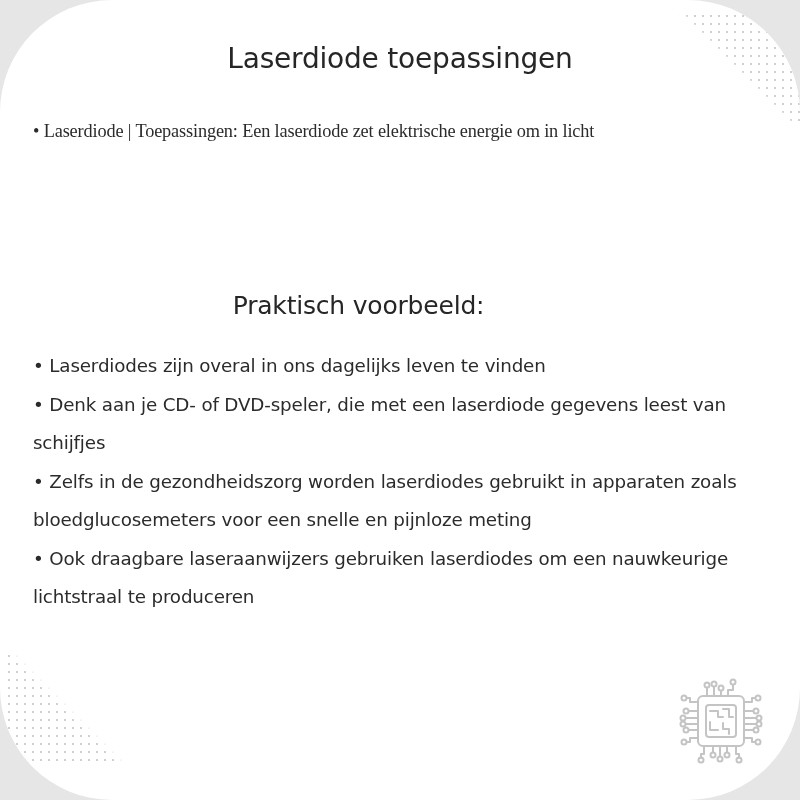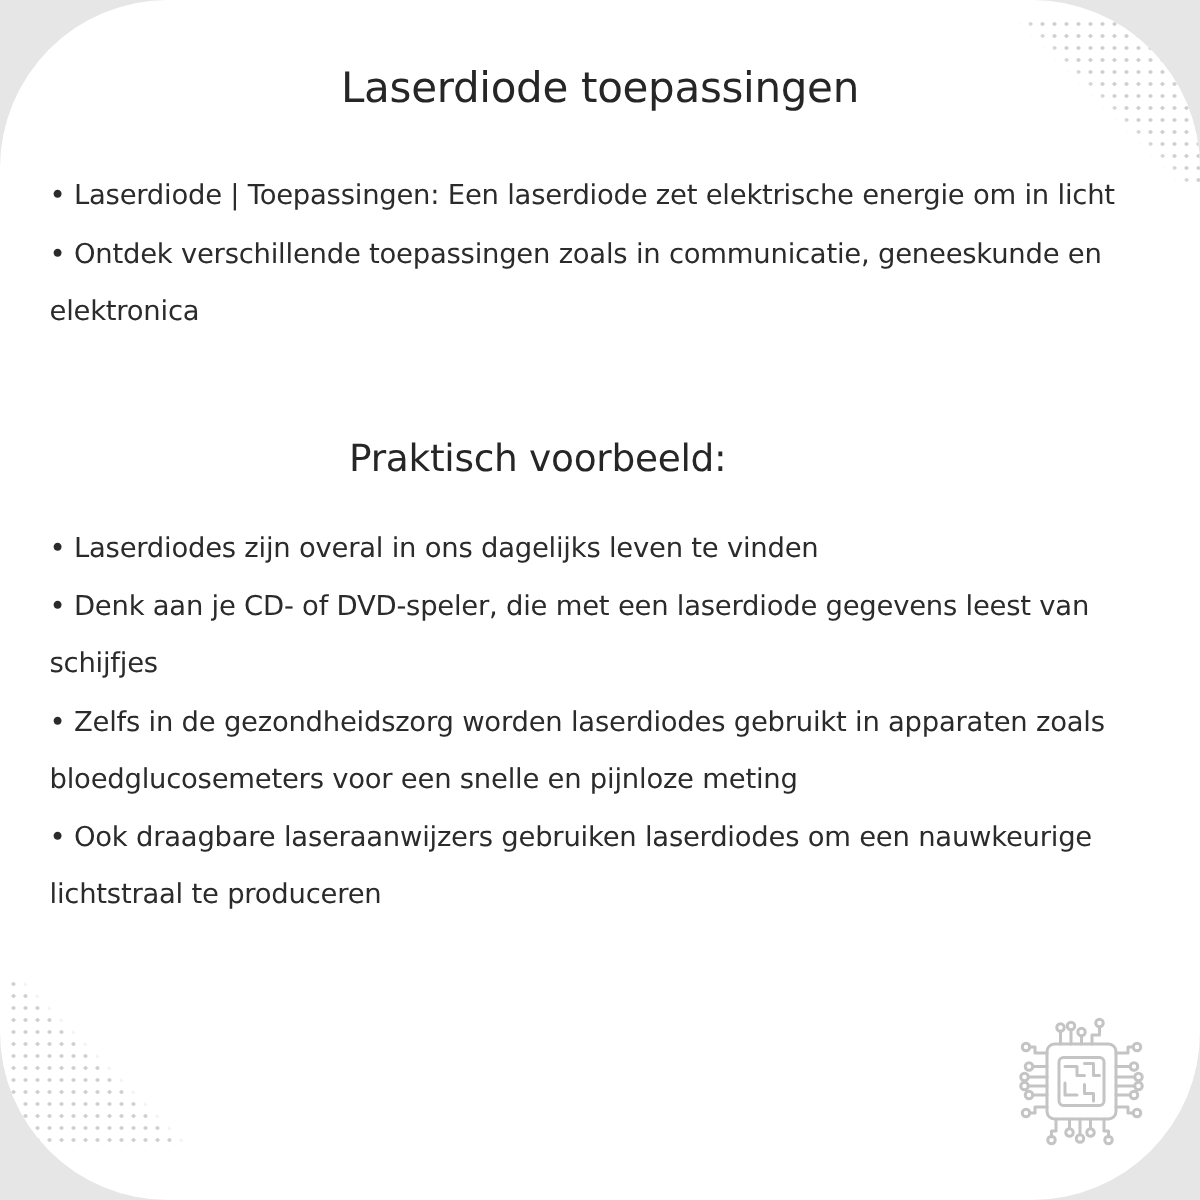--- a/index.html
+++ b/index.html
@@ -74,21 +74,21 @@
       left: 33px;
       width: 735px;
       margin: 0;
       padding: 0;
       list-style: none;
       font-size: 18.3px;
       line-height: 38.5px;
       color: #2b2b2b;
       letter-spacing: -0.15px;
     }
-    .list-intro { top: 112px; }
+    .list-intro { top: 112px; font-family: Liberation Serif, serif; }
     .list-example { top: 347px; }
     .list li { margin: 0; padding: 0; }
     .chip {
       position: absolute;
       left: 676px;
       top: 676px;
       width: 90px;
       height: 90px;
     }
     .footer {
@@ -110,21 +110,20 @@
 <body>
 
 <div class="card">
   <div class="dots-tr"></div>
   <div class="dots-bl"></div>
 
   <div class="title">Laserdiode toepassingen</div>
 
   <ul class="list list-intro">
     <li>• Laserdiode | Toepassingen: Een laserdiode zet elektrische energie om in licht</li>
-    <li>• Ontdek verschillende toepassingen zoals in communicatie, geneeskunde en elektronica</li>
   </ul>
 
   <div class="section-heading">Praktisch voorbeeld:</div>
 
   <ul class="list list-example">
     <li>• Laserdiodes zijn overal in ons dagelijks leven te vinden</li>
     <li>• Denk aan je CD- of DVD-speler, die met een laserdiode gegevens leest van schijfjes</li>
     <li>• Zelfs in de gezondheidszorg worden laserdiodes gebruikt in apparaten zoals bloedglucosemeters voor een snelle en pijnloze meting</li>
     <li>• Ook draagbare laseraanwijzers gebruiken laserdiodes om een nauwkeurige lichtstraal te produceren</li>
   </ul>

